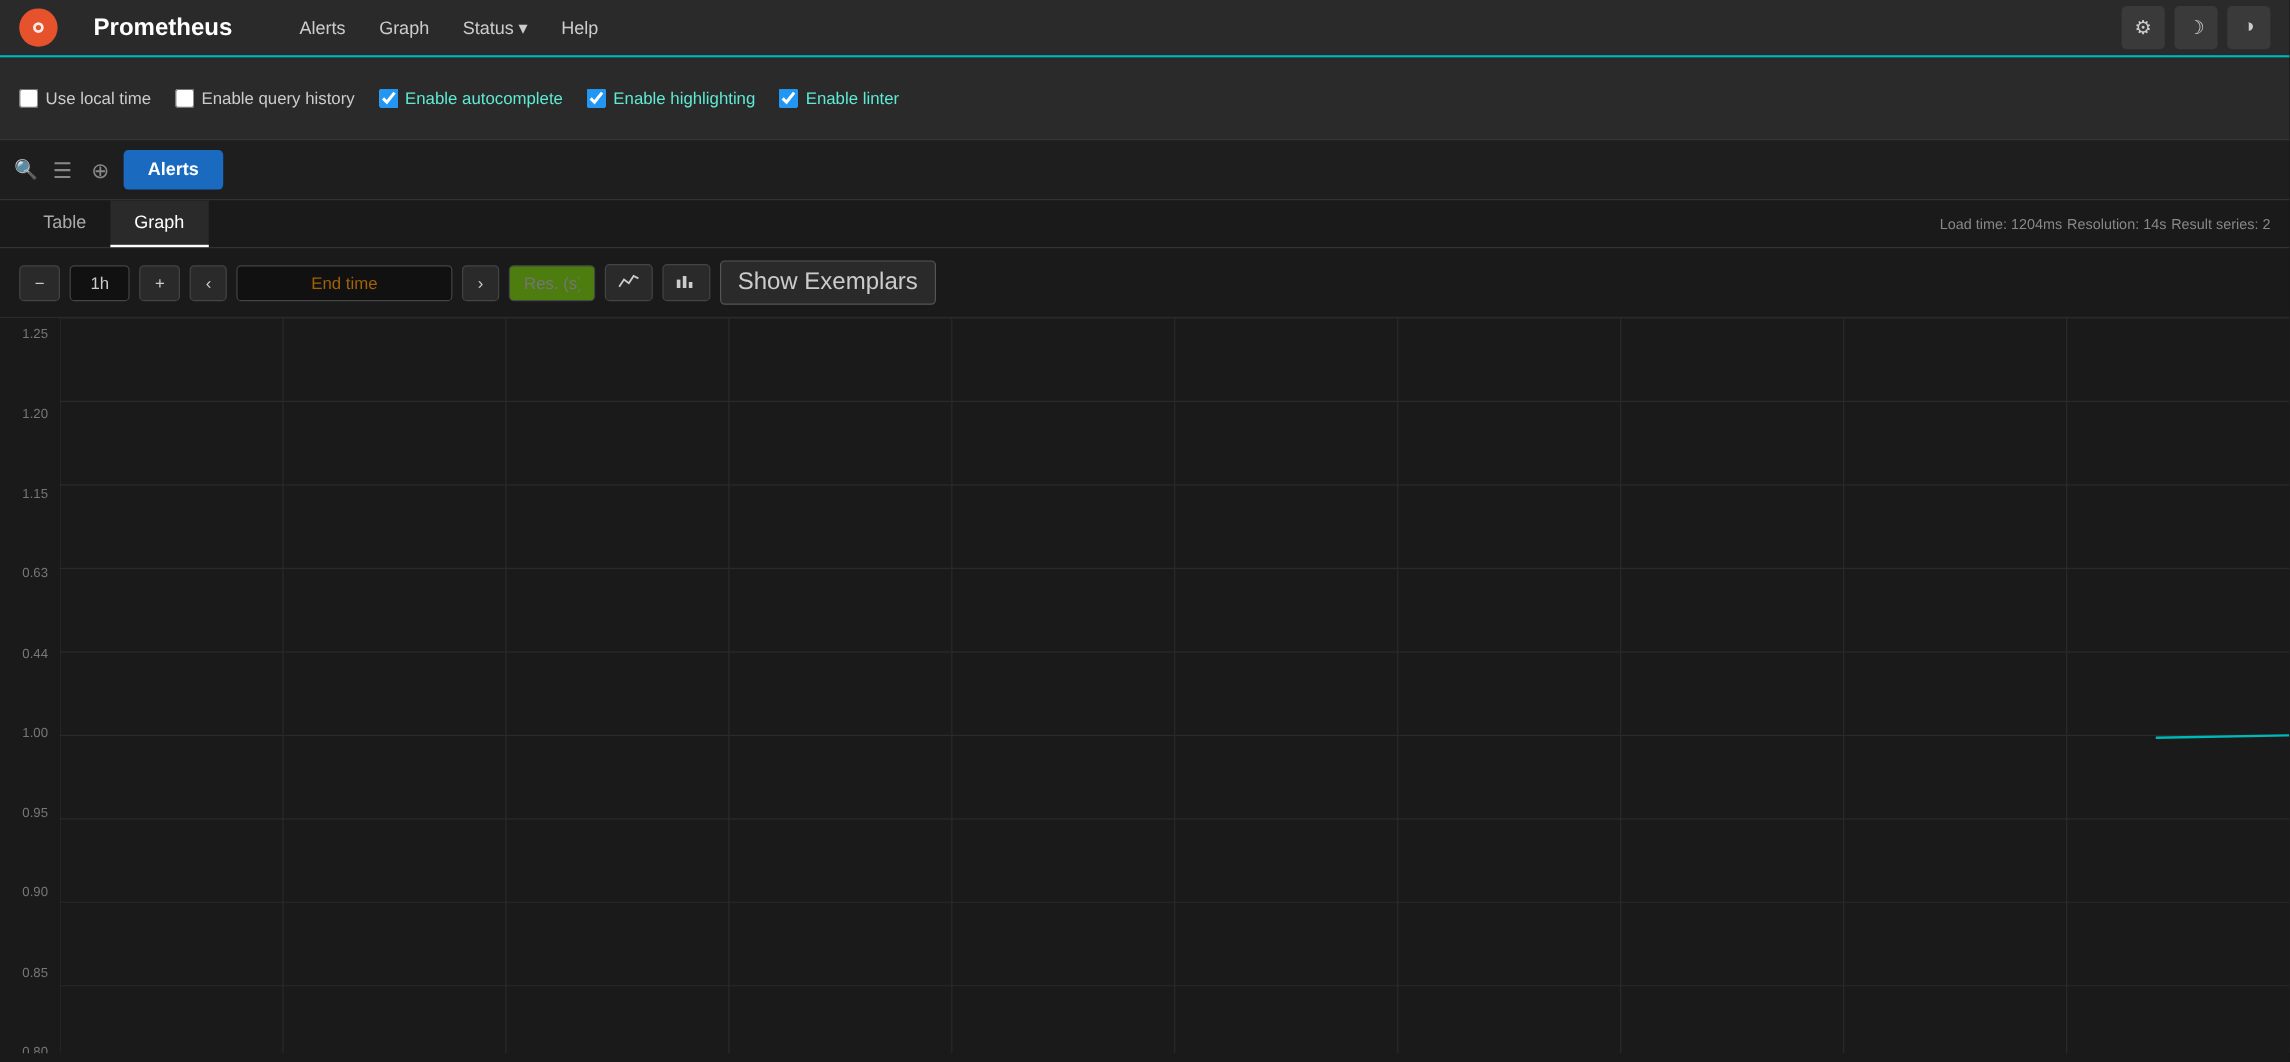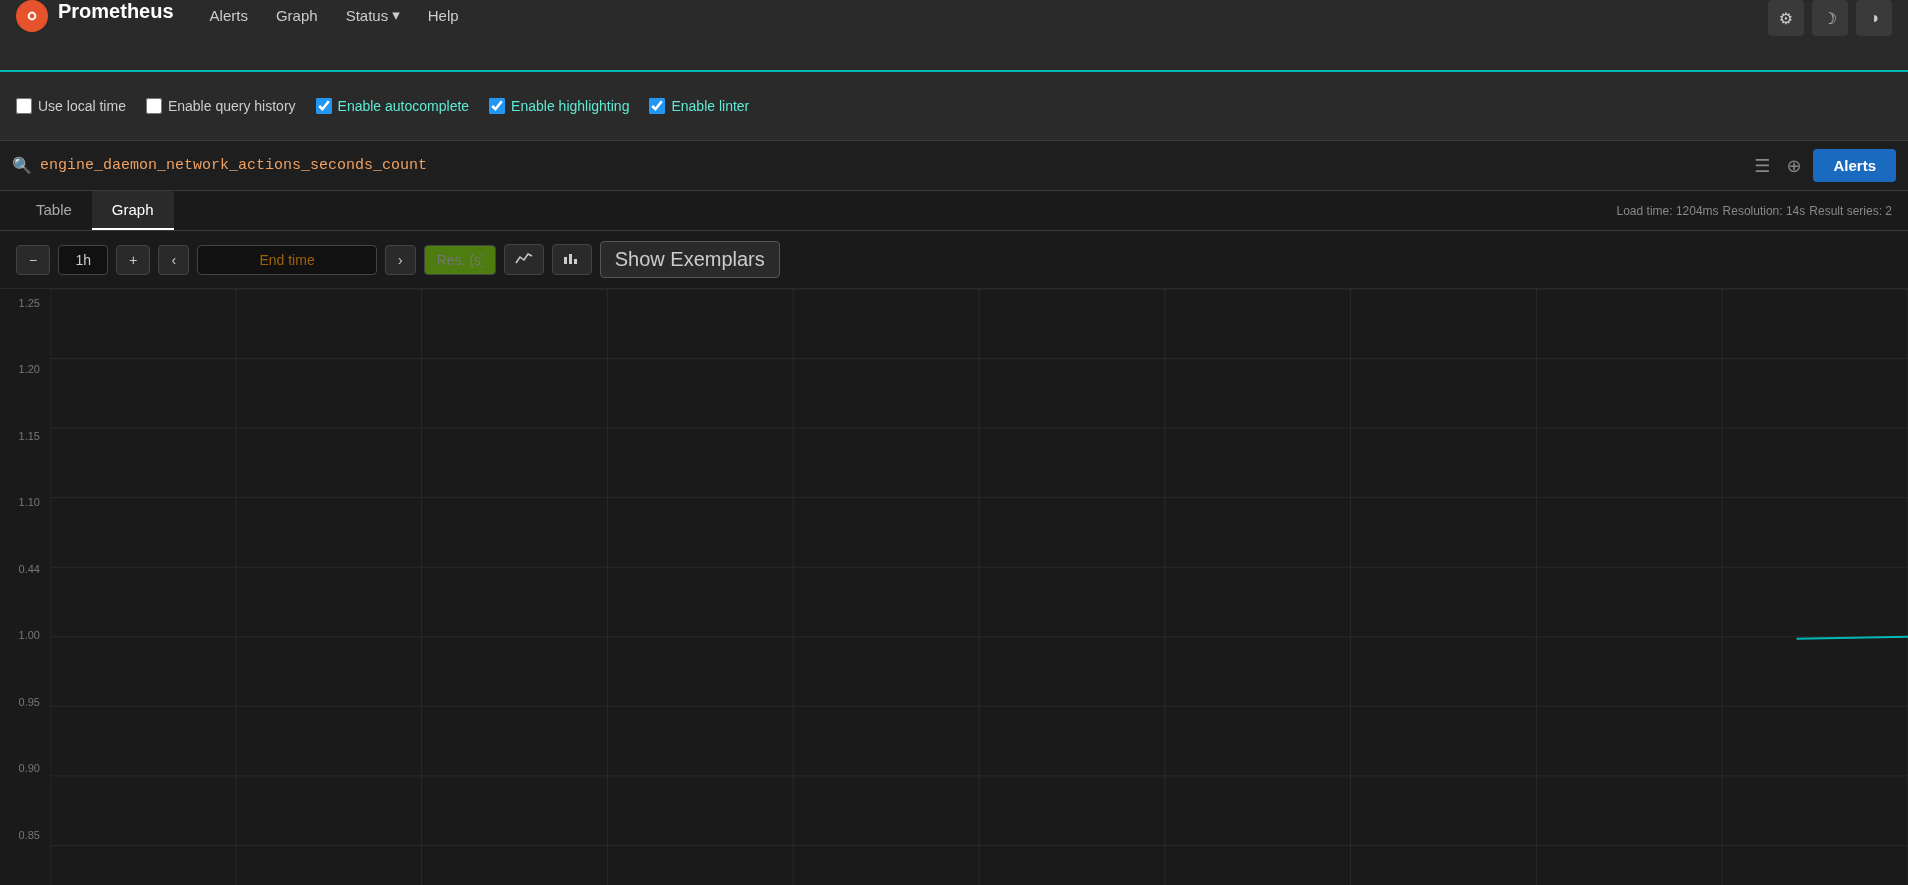--- a/index.html
+++ b/index.html
@@ -3,23 +3,24 @@
   <meta charset="utf-8">
   <style>
     * { box-sizing: border-box; margin: 0; padding: 0; }
     body { background: #1a1a1a; color: #ccc; font-family: Arial, sans-serif; font-size: 14px; overflow: hidden; }
 
     
     .navbar {
       background: #2a2a2a;
       border-bottom: 2px solid #00b8b8;
       display: flex;
-      align-items: flex-start;
+      align-items: center;
       padding: 0 16px;
-      height: 72px;
+      height: 48px;
+      gap: 20px;
     }
     .navbar-logo {
       width: 32px; height: 32px;
       background: #e6522c;
       border-radius: 50%;
       display: flex; align-items: center; justify-content: center;
       margin-right: 10px;
       flex-shrink: 0;
     }
     .navbar-logo svg { width: 22px; height: 22px; }
@@ -313,21 +314,20 @@
       <span class="checked">Enable highlighting</span>
     </label>
     <label class="checkbox-label">
       <input type="checkbox" checked="" style="">
       <span class="checked">Enable linter</span>
     </label>
   </div>
 
   <div class="query-row">
     <span class="search-icon">🔍</span>
-    <input class="query-input" type="text" value="engine_daemon_network_actions_seconds_count" style="">
     <button class="query-icon-btn" title="Query history">☰</button>
     <button class="query-icon-btn" title="Metrics explorer">⊕</button>
     <button class="execute-btn">Alerts</button>
   </div>
 
   <div class="tab-row">
     <div class="tab">Table</div>
     <div class="tab active">Graph</div>
     <div class="tab-stats">
       <span>Load time: 1204ms</span>
@@ -362,21 +362,21 @@
     </button>
     <button class="show-exemplars-btn">Show Exemplars</button>
   </div>
 
   <div class="chart-area">
     <div class="chart-container">
       <div class="y-axis">
         <span class="y-label">1.25</span>
         <span class="y-label">1.20</span>
         <span class="y-label">1.15</span>
-        <span class="y-label">1.10</span>
+        <span class="y-label">0.63</span>
         <span class="y-label">0.44</span>
         <span class="y-label">1.00</span>
         <span class="y-label">0.95</span>
         <span class="y-label">0.90</span>
         <span class="y-label">0.85</span>
         <span class="y-label">0.80</span>
       </div>
       <div class="chart-inner">
         <svg class="chart-svg" id="chart-svg">
 

